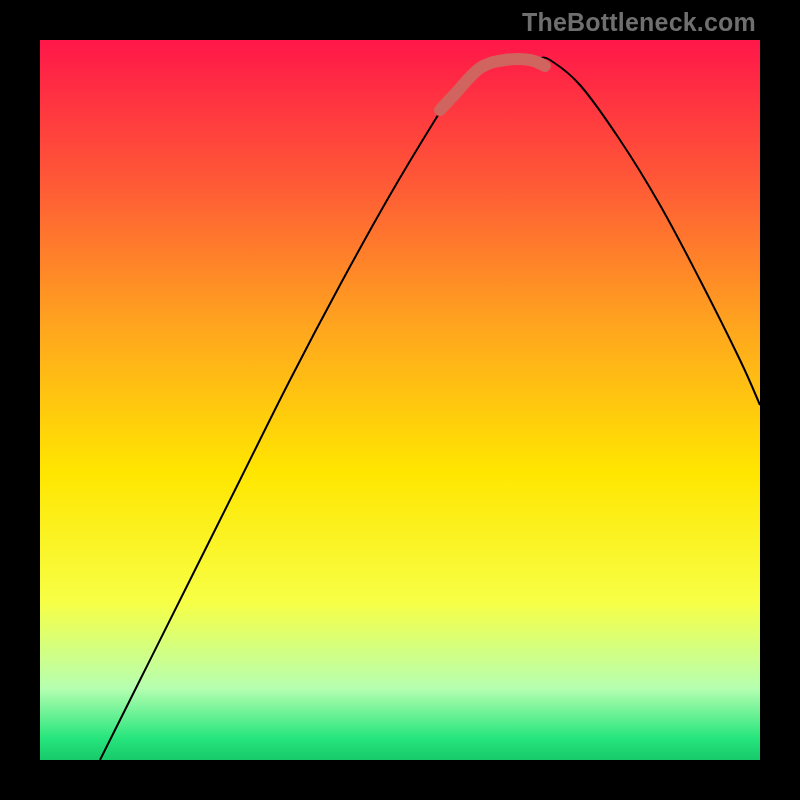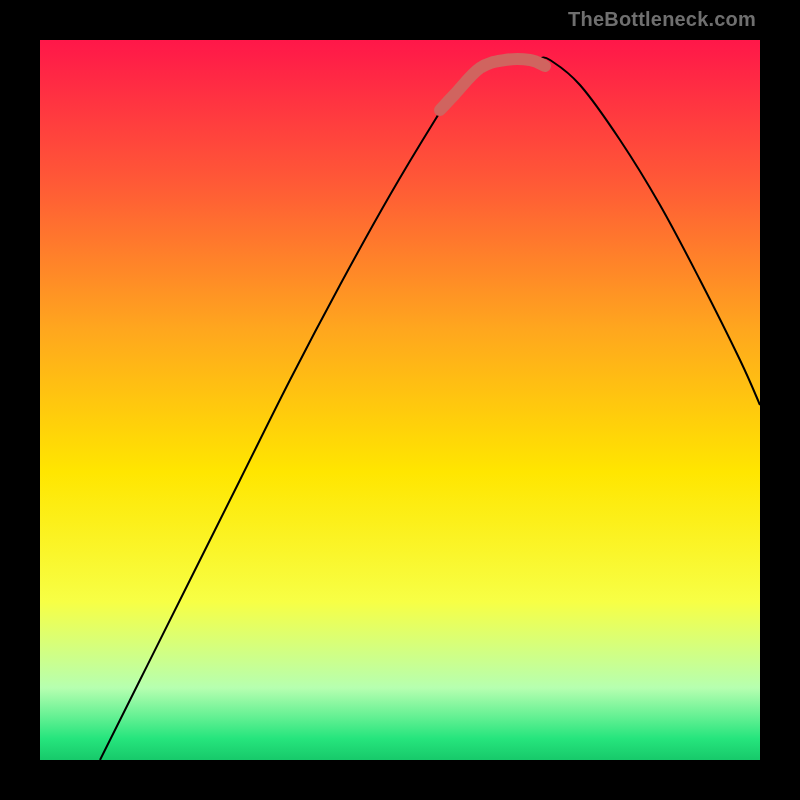--- a/index.html
+++ b/index.html
@@ -15,21 +15,21 @@
     left: 40px;
     top: 40px;
     width: 720px;
     height: 720px;
   }
   .watermark {
     position: absolute;
     top: 8px;
     right: 44px;
     font-family: Arial, Helvetica, sans-serif;
-    font-size: 20px;
+    font-size: 25px;
     font-weight: 600;
     color: #6f6f6f;
     letter-spacing: 0.2px;
   }
   svg { display: block; }
 </style>
 </head>
 <body>
 
 <div class="watermark">TheBottleneck.com</div>

